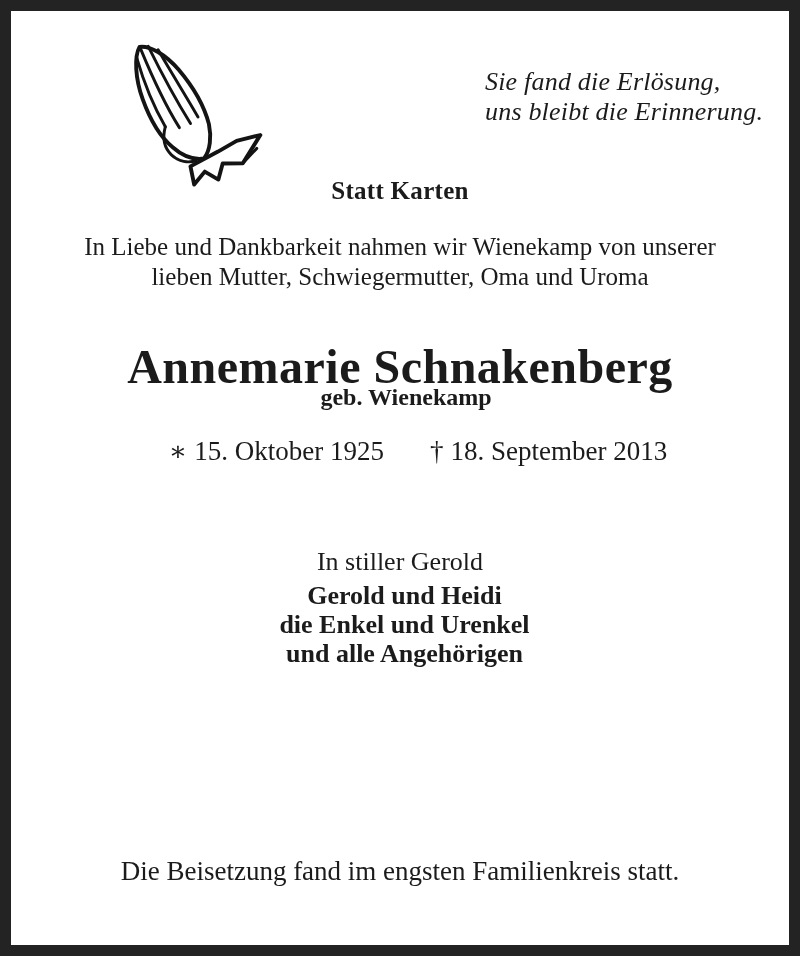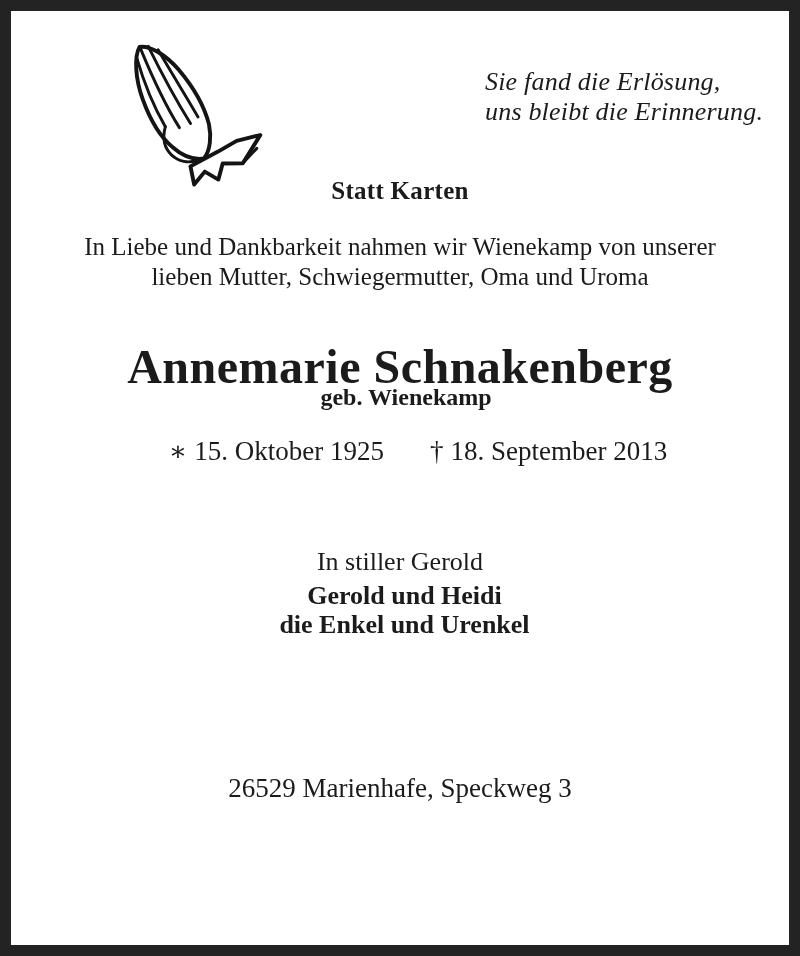--- a/index.html
+++ b/index.html
@@ -143,18 +143,19 @@
 
   <div class="abs dates">
     <span class="date-group"><span class="birth-symbol">∗</span><span>15. Oktober 1925</span></span><span class="gap"></span><span class="date-group"><span class="death-symbol">†</span><span>18. September 2013</span></span>
   </div>
 
   <div class="abs trauer-heading">In stiller Gerold</div>
 
   <div class="abs mourners">
     <div>Gerold und Heidi</div>
     <div>die Enkel und Urenkel</div>
+    <div>und alle Angehörigen</div>
   </div>
 
-  <div class="abs address-line">26529 Marienhafe, Speckweg 3</div>
 
+  <div class="abs funeral-note">Die Beisetzung fand im engsten Familienkreis statt.</div>
 
 </div>
 
 </body></html>

